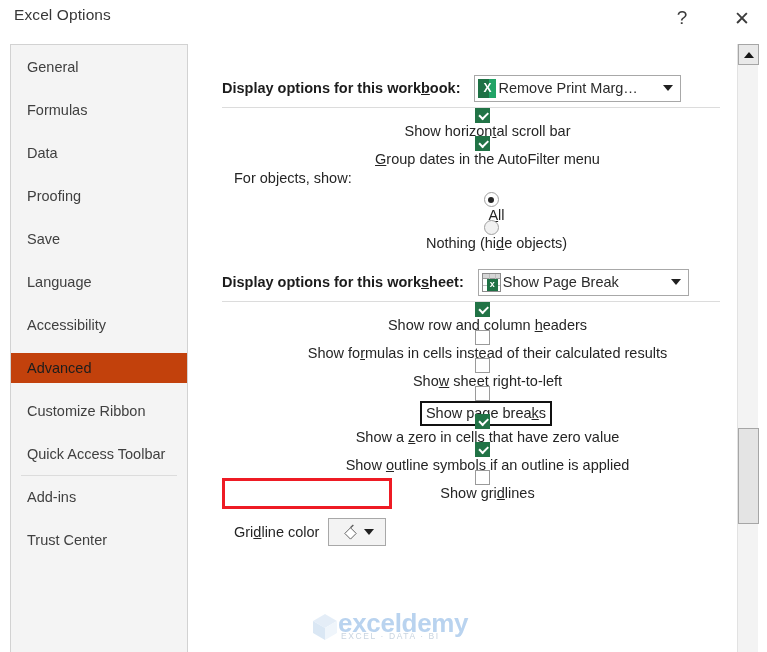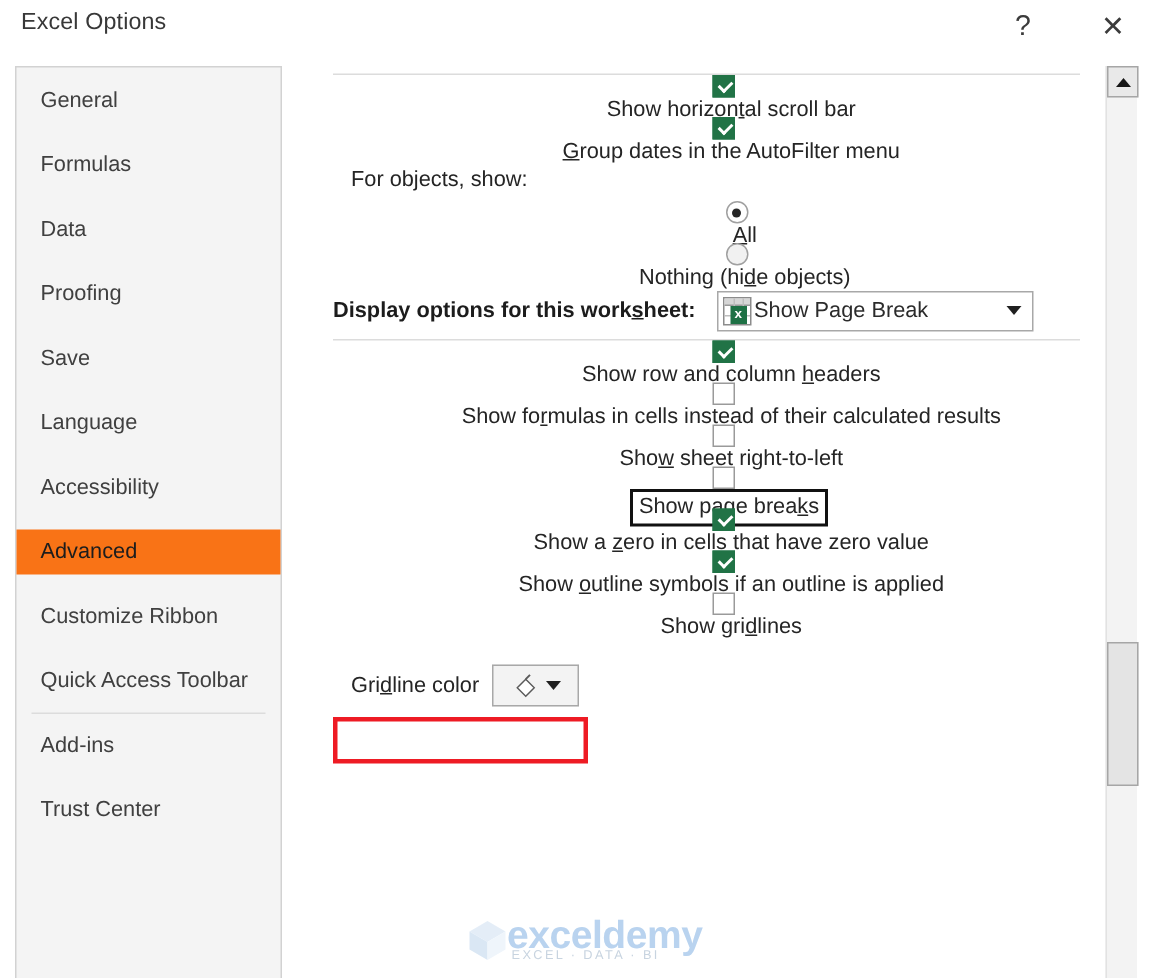--- a/index.html
+++ b/index.html
@@ -52,21 +52,21 @@
     position: relative;
     height: 30px;
     padding-left: 16px;
     display: flex; align-items: center;
     font-size: 14.5px;
     color: #404040;
     white-space: nowrap;
   }
   .side-item.first { margin-top: 7px; }
   .side-item.selected {
-    background: #f97316;
+    background: #c2410c;
     color: #1d1d1d;
   }
   .side-gap { height: 13px; }
   .side-sep {
     height: 0; margin: 6px 10px 6px 10px;
     border-top: 1px solid #dcdcdc;
   }
 
   
   #content {
@@ -395,20 +395,32 @@
       <span>Add-ins</span>
     </div>
     <div class="side-gap"></div>
     <div class="side-item">
       <span>Trust Center</span>
     </div>
   </div>
 
   <div id="content">
 
+    <div class="section-head" style="margin-top:30px;">
+      <span class="section-title"><span>Display options for this work</span><u class="acc">b</u><span>ook:</span></span>
+      <div class="combo" id="combo-workbook">
+        <span class="xl-icon">
+          <span class="body"></span>
+            <span class="fold"></span>
+          <span class="xch">X</span>
+        </span>
+        <span class="combo-label">Remove Print Marg…</span>
+        <span class="combo-arrow"></span>
+      </div>
+    </div>
     <div class="section-rule"></div>
 
     <div class="opt-row">
       <span class="cb checked"></span>
       <span class="opt-label"><span>Show horizon</span><u class="acc">t</u><span>al scroll bar</span></span>
     </div>
     <div class="opt-row">
       <span class="cb checked"></span>
       <span class="opt-label"><span></span><u class="acc">G</u><span>roup dates in the AutoFilter menu</span></span>
     </div>
@@ -418,21 +430,21 @@
     </div>
     <div class="opt-row indent">
       <span class="rb selected"></span>
       <span class="opt-label"><span></span><u class="acc">A</u><span>ll</span></span>
     </div>
     <div class="opt-row indent">
       <span class="rb empty"></span>
       <span class="opt-label"><span>Nothing (hi</span><u class="acc">d</u><span>e objects)</span></span>
     </div>
 
-    <div class="section-head" style="margin-top:3px;">
+    <div class="section-head" style="margin-top:20px;">
       <span class="section-title"><span>Display options for this work</span><u class="acc">s</u><span>heet:</span></span>
       <div class="combo" id="combo-worksheet">
         <span class="ws-icon">
           <span class="hdr"></span>
             <span class="v1"></span>
             <span class="v2"></span>
             <span class="h1"></span>
           <span class="badge">x</span>
         </span>
         <span class="combo-label">Show Page Break</span>

